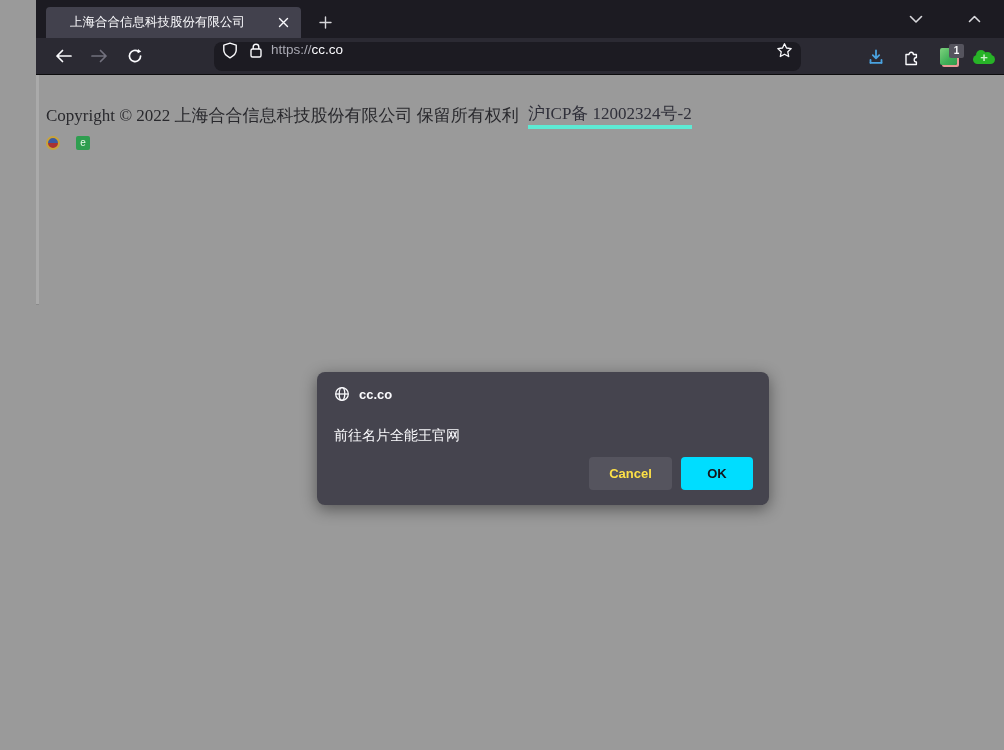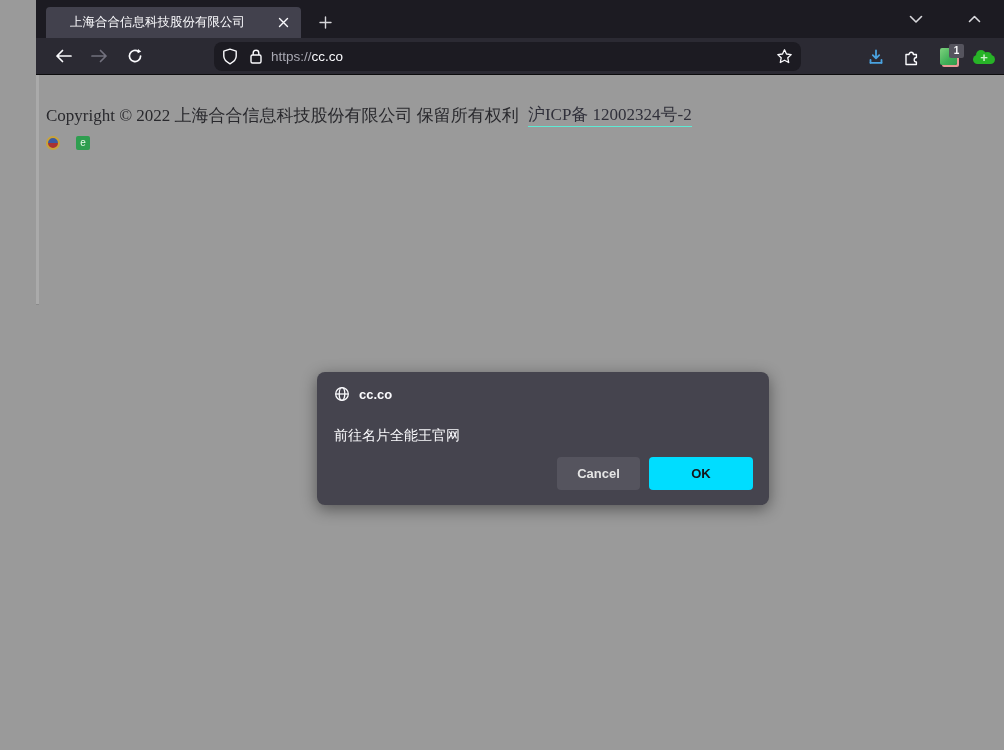--- a/index.html
+++ b/index.html
@@ -18,21 +18,21 @@
                 align-items:center; justify-content:center; border-radius:4px; color:#d7d7db; }
   .win-controls { position:absolute; right:4px; top:0; height:38px; display:flex; align-items:center; gap:22px; padding-right:4px; }
   .win-btn { width:24px; height:24px; display:flex; align-items:center; justify-content:center; }
 
   
   .navbar { position:absolute; left:0; top:38px; width:1004px; height:37px; background:#2b2a33;
             border-bottom:1px solid #0c0c0d; display:flex; align-items:center; }
   .nav-btn { width:30px; height:28px; display:flex; align-items:center; justify-content:center; border-radius:4px; }
   .nav-group { display:flex; align-items:center; gap:6px; padding-left:12px; }
   .urlbar { position:absolute; left:178px; top:4px; width:587px; height:29px; background:#1c1b22;
-            border-radius:8px; display:flex; align-items:center; padding:0 8px; }
+            border-radius:8px; display:flex; align-items:flex-start; padding:0 8px; }
   .urlbar .spacer { flex:1; }
   .url-text { font-size:13.5px; margin-left:8px; white-space:nowrap; }
   .url-scheme { color:#a9a9b3; }
   .url-host { color:#fbfbfe; }
   .toolbar-icons { position:absolute; right:6px; top:0; height:37px; display:flex; align-items:center; gap:8px; }
   .tool-btn { width:28px; height:28px; display:flex; align-items:center; justify-content:center;
               border-radius:4px; position:relative; }
   .ext-colored { width:17px; height:17px; border-radius:2px;
                  background:linear-gradient(135deg,#7ed27e 0%,#3fae57 60%,#2f9e4c 100%);
                  box-shadow:2px 2px 0 0 #e89a96; }
@@ -48,40 +48,40 @@
   .hamburger { display:flex; flex-direction:column; gap:3px; }
   .hamburger div { width:15px; height:2px; background:#fbfbfe; border-radius:1px; }
 
   
   .content { position:absolute; left:0; top:75px; width:1004px; height:675px; background:#9a9a9a;
              font-family:"Liberation Serif", serif; color:#29292d; overflow:hidden; }
   .left-strip { position:absolute; left:0; top:0; width:3px; height:230px; background:#aaaaaa;
                 border-bottom:1px solid #8a8a8a; }
   .footer-lines { padding:26px 0 0 10px; font-size:17px; }
   .footer-line { display:flex; align-items:center; height:28px; white-space:nowrap; }
-  .page-link { color:#30303a; text-decoration:none; border-bottom:1px solid #5eead4; }
+  .page-link { color:#30303a; text-decoration:none; border-bottom:4px solid #5eead4; }
   .page-link.icp { margin-left:9px; }
   .page-link.report { padding-right:14px; }
   .police-badge { width:14px; height:14px; border-radius:50%; border:2px solid #c9a33a;
                   background:linear-gradient(180deg,#3b5aa0 55%,#a83232 55%); margin-right:6px; flex:none; }
   .report-badge { width:14px; height:14px; border-radius:2px; background:#2e9e4f; margin:0 6px 0 10px;
                   display:flex; align-items:center; justify-content:center; flex:none; }
   .report-badge span { color:#eafaea; font-size:10px; font-family:"Liberation Sans",sans-serif; line-height:1; }
 
   
   .dialog { position:absolute; left:281px; top:372px; width:452px; height:133px; background:#45444e;
             border-radius:8px; box-shadow:0 4px 16px rgba(0,0,0,0.45);
             font-family:"Liberation Sans",sans-serif; color:#fbfbfe; padding:14px 16px 15px 17px; }
   .dialog-title { display:flex; align-items:center; gap:9px; font-size:13px; font-weight:bold; }
   .dialog-msg { margin-top:25px; font-size:14px; }
   .dialog-btns { position:absolute; right:16px; bottom:15px; display:flex; gap:9px; }
   .btn { height:33px; border:none; border-radius:4px; font-family:"Liberation Sans",sans-serif;
          font-size:13px; font-weight:bold; cursor:pointer; }
-  .btn-cancel { width:83px; background:#55545e; color:#e5e5e5; }
-  .btn-ok { width:104px; background:#00ddff; color:#15141a; }
+  .btn-cancel { width:83px; background:#55545e; color:#fde047; }
+  .btn-ok { width:72px; background:#00ddff; color:#15141a; }
 
   svg { display:block; }
 </style>
 </head>
 <body>
 
 <div class="window">
 
   <div class="tabstrip">
     <div class="tab">

